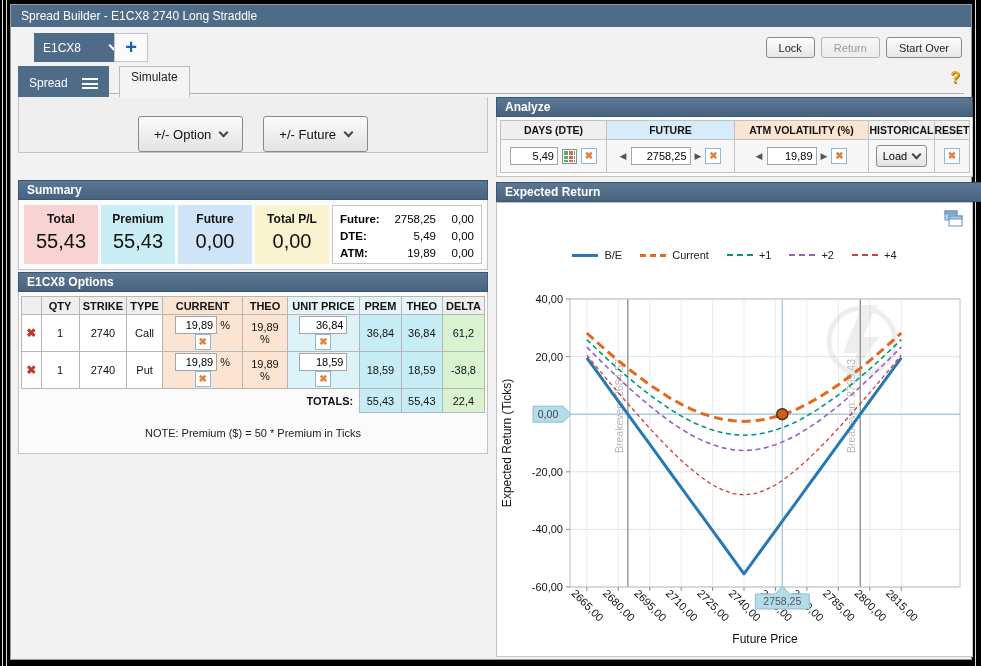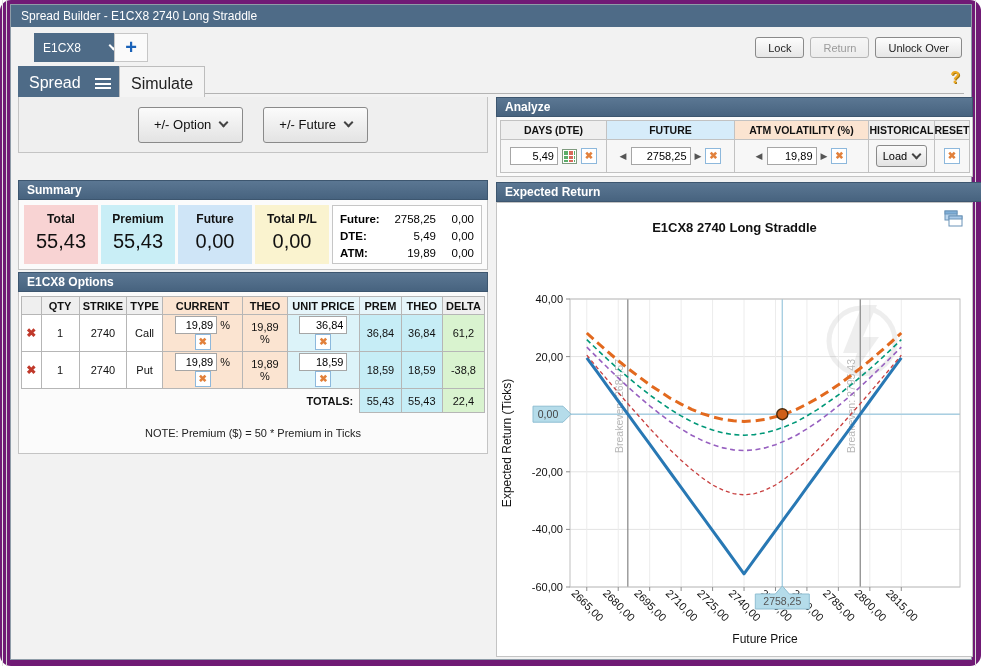--- a/index.html
+++ b/index.html
@@ -1,50 +1,50 @@
 <!DOCTYPE html>
 <html><head>
 <meta charset="utf-8">
 <style>
   * { box-sizing: border-box; margin:0; padding:0; }
   html,body { width:981px; height:666px; background:#fff; font-family:"Liberation Sans", sans-serif; overflow:hidden; }
-  .page { position:relative; width:981px; height:666px; background:#701a75;border-radius:11px; }
+  .page { position:relative; width:981px; height:666px; background:#000000; }
   .edge-l { position:absolute; left:2px; top:0; width:5px; height:666px; border-left:1px solid #e2e2e2; border-right:1px solid #d5d5d5; }
   .edge-r { position:absolute; right:3px; top:0; width:3px; height:666px; border-left:1px solid #dcdcdc; }
 
   .window { position:absolute; left:10px; top:4px; width:962px; height:656px; background:#f2f2f2; border:1px solid #8f9ca8; }
 
   .titlebar { height:22px; background:#4e6b87; color:#fff; font-size:12px; line-height:22px; padding-left:10px; }
 
   
   .toolbar { position:absolute; left:7px; right:7px; top:26px; height:32px; }
   .inst-tab { position:absolute; left:16px; top:2px; width:92px; height:29px; background:#4e6b87; color:#fff; font-size:12px; display:flex; align-items:center; justify-content:space-between; padding:0 9px; cursor:pointer; }
   .add-tab { position:absolute; left:96px; top:2px; width:34px; height:29px; background:#fafafa; border:1px solid #c6c6c6; color:#1a62b8; font-size:20px; font-weight:bold; text-align:center; line-height:26px; cursor:pointer; }
   .toolbar-right { position:absolute; right:2px; top:6px; display:flex; gap:6px; }
   button.btn { height:21px; font-size:11px; font-family:"Liberation Sans",sans-serif; background:linear-gradient(#fdfdfd,#e6e6e6); border:1px solid #8a8a8a; border-radius:3px; padding:0 12px; color:#222; cursor:pointer; }
   button.btn.disabled { color:#9b9b9b; border-color:#b5b5b5; background:linear-gradient(#f6f6f6,#ececec); }
 
   
   .tabstrip { position:absolute; left:7px; right:7px; top:60px; height:29px; border-bottom:1px solid #b3b3b3; }
-  .tab { position:absolute; top:1px; height:28px; display:flex; align-items:center; gap:14px; padding:17px 11px; font-size:16px; cursor:pointer; }
+  .tab { position:absolute; top:1px; height:28px; display:flex; align-items:center; gap:14px; padding:17px 11px; font-size:12px; cursor:pointer; }
   .tab.active { background:#4e6b87; color:#fff; }
   .tab.inactive { background:#f4f4f4; color:#222; border:1px solid #bdbdbd; border-bottom:none; height:27px; }
   .burger { display:inline-block; width:16px; height:11px; background:repeating-linear-gradient(to bottom,#fff 0,#fff 2px,rgba(0,0,0,0) 2px,rgba(0,0,0,0) 4.5px); }
   .help { position:absolute; right:4px; top:4px; font-size:16px; font-weight:bold; color:#eeaa22; text-shadow:1px 1px 0 #a97a10; cursor:pointer; }
 
   
   .phdr { height:20px; background:linear-gradient(#5b7793,#47637f); border:1px solid #3d566f; color:#fff; font-size:12px; font-weight:bold; line-height:18px; padding:0 8px; display:flex; align-items:center; justify-content:space-between; }
   .pbody { background:#fbfbfb; border:1px solid #c4c4c4; border-top:none; }
 
   .chev { display:inline-block; width:7px; height:7px; border-right:2px solid #444; border-bottom:2px solid #444; transform:rotate(45deg); margin-top:-4px; }
   .chev.white { border-color:#fff; }
 
   
   .pos { position:absolute; left:7px; top:92px; width:470px; }
-  .pos .pbody { height:56px; background:#efefef; display:flex; align-items:center; justify-content:center; gap:20px; }
+  .pos .pbody { height:56px; background:#efefef; display:flex; align-items:flex-end; justify-content:center; gap:20px; }
   .bigbtn { height:36px; font-size:13px; font-family:"Liberation Sans",sans-serif; background:linear-gradient(#fbfbfb,#e3e3e3); border:1px solid #8a8a8a; border-radius:3px; padding:0 15px; display:flex; align-items:center; gap:9px; color:#111; cursor:pointer; }
 
   
   .sum { position:absolute; left:7px; top:175px; width:470px; }
   .sum .pbody { height:70px; padding:5px; display:flex; gap:3px; }
   .sbox { flex:0 0 74px; text-align:center; padding-top:7px; }
   .sbox .lab { font-size:12px; font-weight:bold; color:#111; }
   .sbox .val { font-size:20px; color:#111; margin-top:4px; }
   .box-paid { background:#f8d3d3; }
   .box-prem { background:#c9eef6; }
@@ -118,30 +118,30 @@
 
     <div class="toolbar">
       <div class="inst-tab">
         <span>E1CX8</span>
         <span class="chev white"></span>
       </div>
       <div class="add-tab">+</div>
       <div class="toolbar-right">
         <button class="btn">Lock</button>
         <button class="btn disabled">Return</button>
-        <button class="btn">Unlock Over</button>
+        <button class="btn">Start Over</button>
       </div>
     </div>
 
     <div class="tabstrip">
       <div class="tab active" style="left:0;">
         <span>Spread</span>
         <span class="burger"></span>
       </div>
-      <div class="tab inactive" style="left:101px;">
+      <div class="tab inactive" style="left:101px;align-items:flex-end;">
         <span>Simulate</span>
       </div>
       <div class="help">?</div>
     </div>
 
     <div class="pos">
       <div class="pbody">
         <button class="bigbtn">
           <span>+/- Option</span>
           <span class="chev"></span>
@@ -323,21 +323,42 @@
         <span class="chev white"></span>
       </div>
     </div>
     <div class="chart">
       <svg class="copyicon" width="20" height="18" viewBox="0 0 20 18">
         <rect x="2" y="1" width="12" height="9" fill="#bcd6ee" stroke="#6b93b8"></rect>
         <rect x="2" y="1" width="12" height="3" fill="#7fafd8" stroke="#6b93b8"></rect>
         <rect x="6" y="6" width="13" height="10" fill="#fff" stroke="#6b93b8"></rect>
         <rect x="6" y="6" width="13" height="3" fill="#a8c9e8" stroke="#6b93b8"></rect>
       </svg>
-      <div class="chart-title">E1CX8 2740 Long Straddle</div>
+      <div class="legend" id="legend">
+          <span class="leg-item">
+            <span class="leg-line" style="border-top: 3px solid rgb(40, 120, 180);"></span>
+            <span>B/E</span>
+          </span>
+          <span class="leg-item">
+            <span class="leg-line" style="border-top: 3px dashed rgb(226, 105, 30);"></span>
+            <span>Current</span>
+          </span>
+          <span class="leg-item">
+            <span class="leg-line" style="border-top: 2px dashed rgb(0, 152, 120);"></span>
+            <span>+1</span>
+          </span>
+          <span class="leg-item">
+            <span class="leg-line" style="border-top: 2px dashed rgb(151, 96, 192);"></span>
+            <span>+2</span>
+          </span>
+          <span class="leg-item">
+            <span class="leg-line" style="border-top: 2px dashed rgb(200, 64, 64);"></span>
+            <span>+4</span>
+          </span>
+        </div>
       <svg id="plot" width="477" height="391" viewBox="0 0 477 391">
           <rect x="73" y="32" width="390" height="288" fill="#ffffff"></rect>
           <line x1="73" x2="463" y1="32" y2="32" stroke="#e3e3e3" stroke-width="1"></line>
           <line x1="73" x2="463" y1="89.6" y2="89.6" stroke="#e3e3e3" stroke-width="1"></line>
           <line x1="73" x2="463" y1="147.2" y2="147.2" stroke="#e3e3e3" stroke-width="1"></line>
           <line x1="73" x2="463" y1="204.8" y2="204.8" stroke="#e3e3e3" stroke-width="1"></line>
           <line x1="73" x2="463" y1="262.4" y2="262.4" stroke="#e3e3e3" stroke-width="1"></line>
           <line x1="73" x2="463" y1="320" y2="320" stroke="#e3e3e3" stroke-width="1"></line>
           <line x1="89.7741935483871" x2="89.7741935483871" y1="32" y2="320" stroke="#ececec" stroke-width="1"></line>
           <line x1="121.2258064516129" x2="121.2258064516129" y1="32" y2="320" stroke="#ececec" stroke-width="1"></line>

